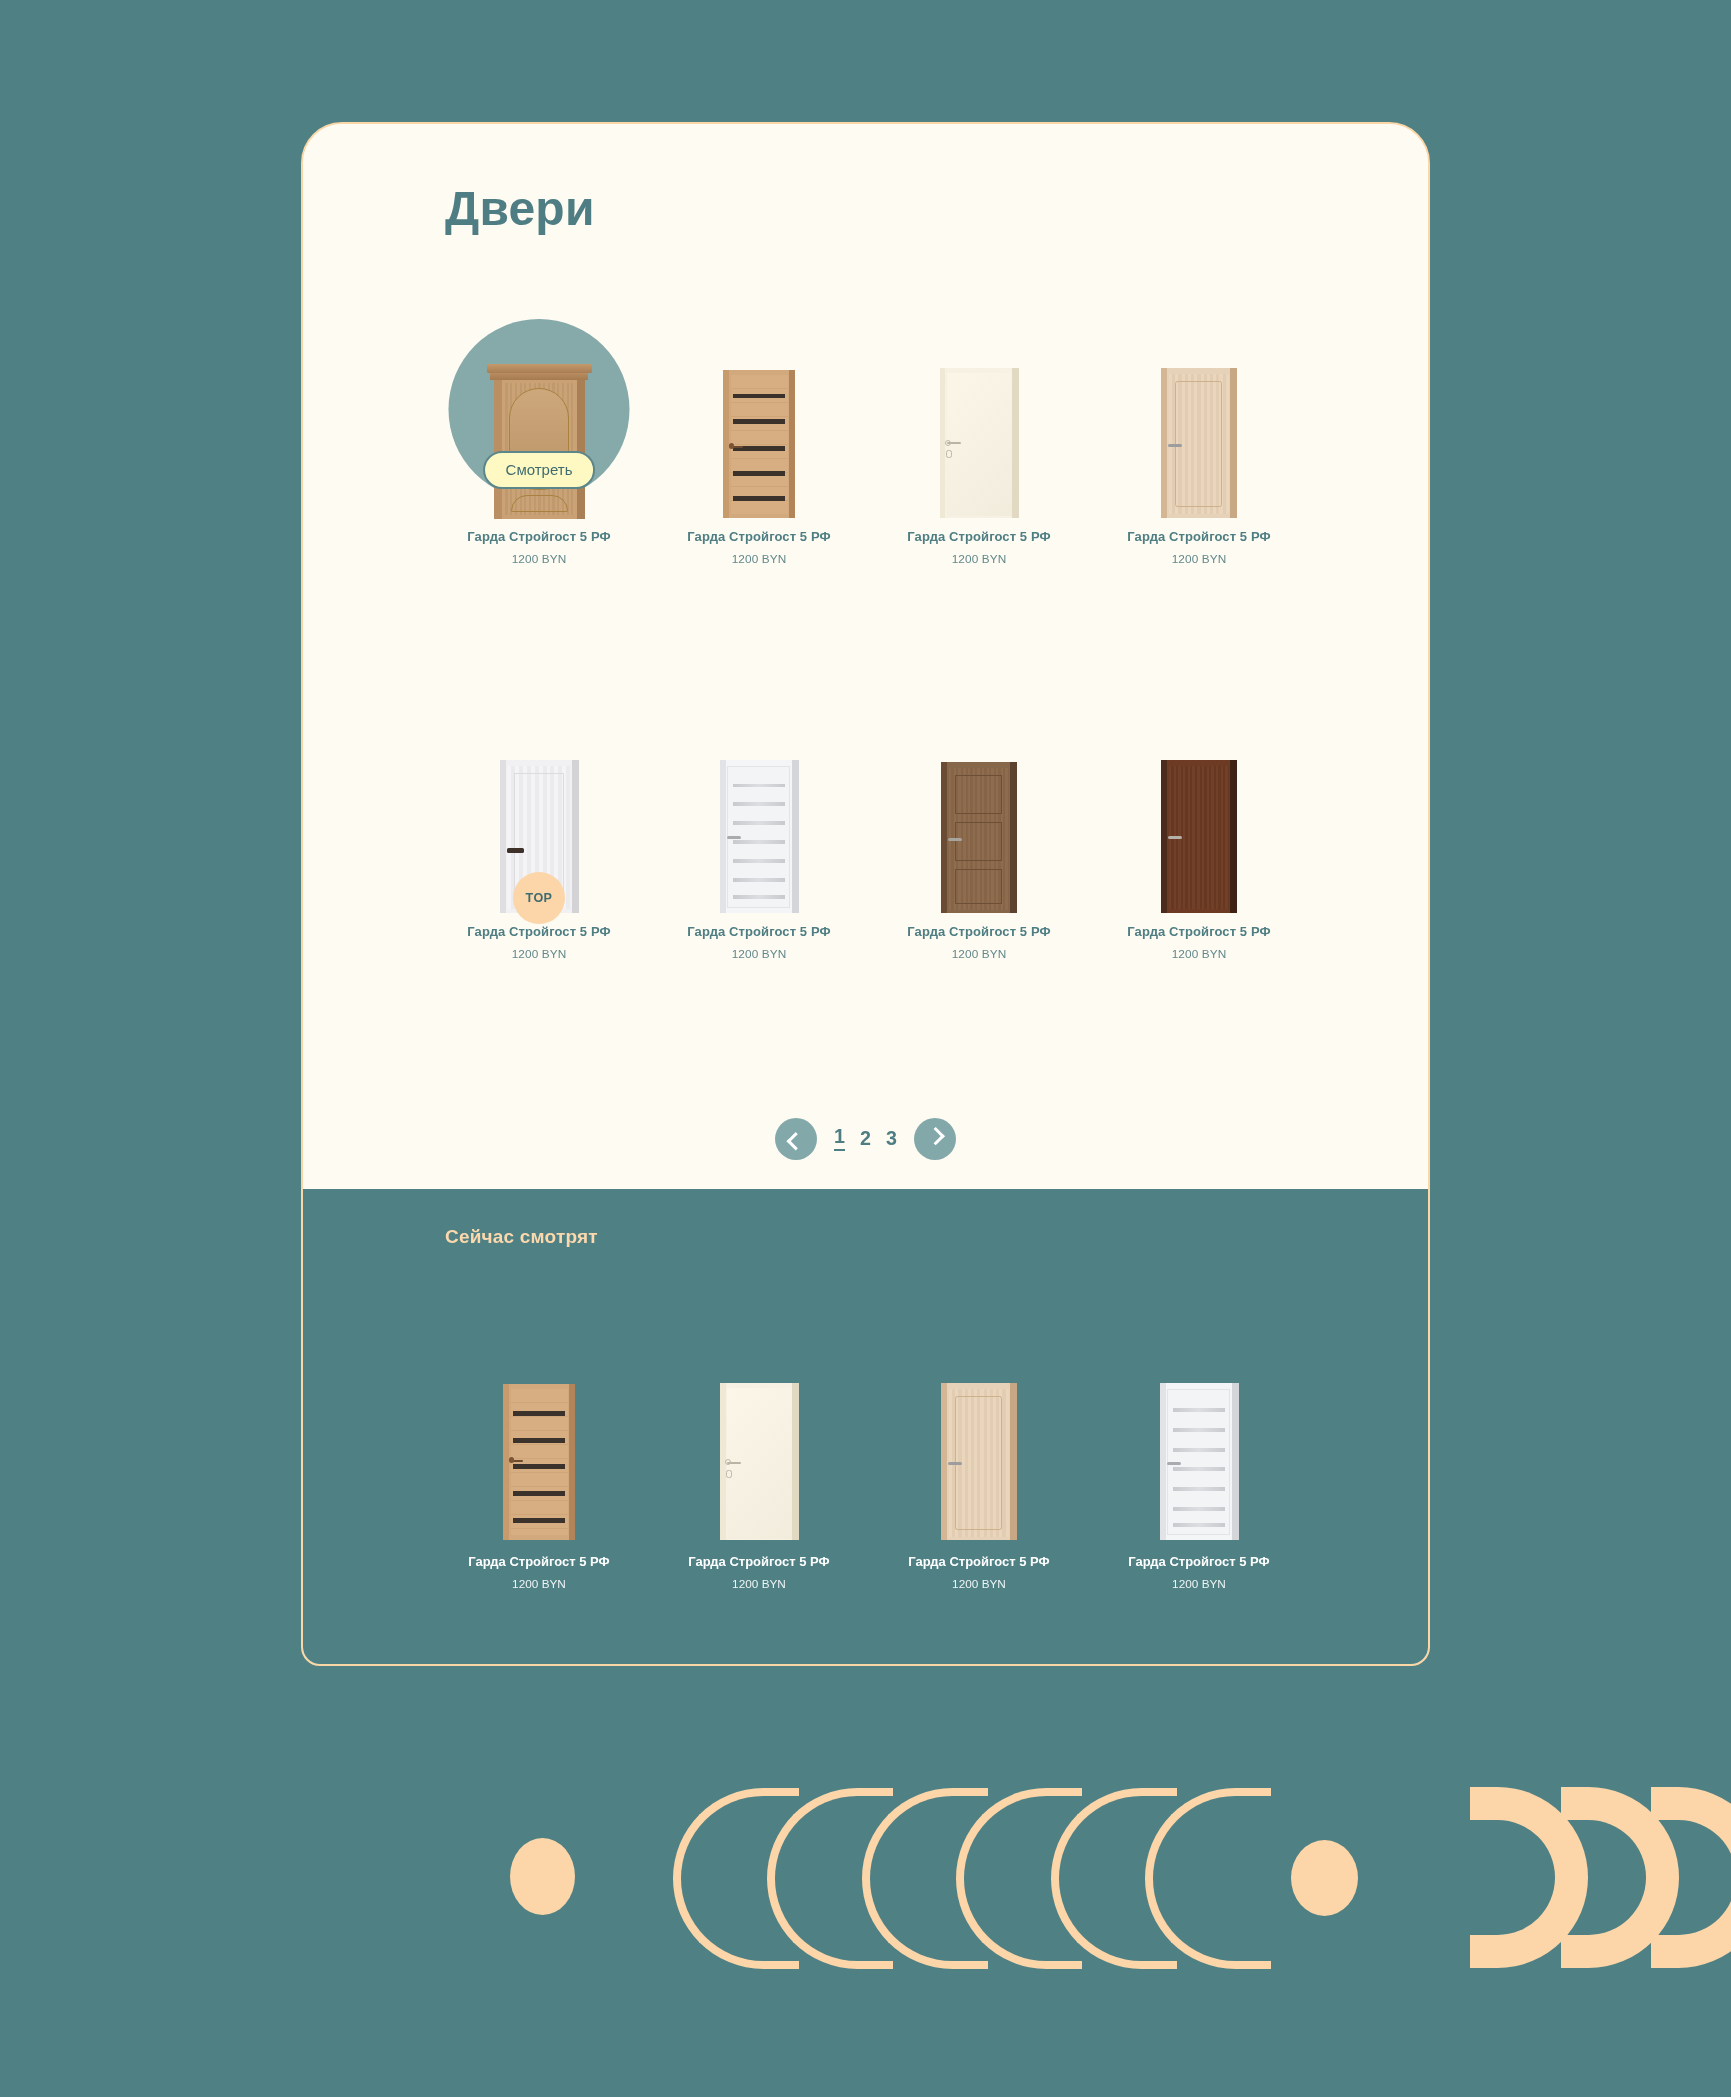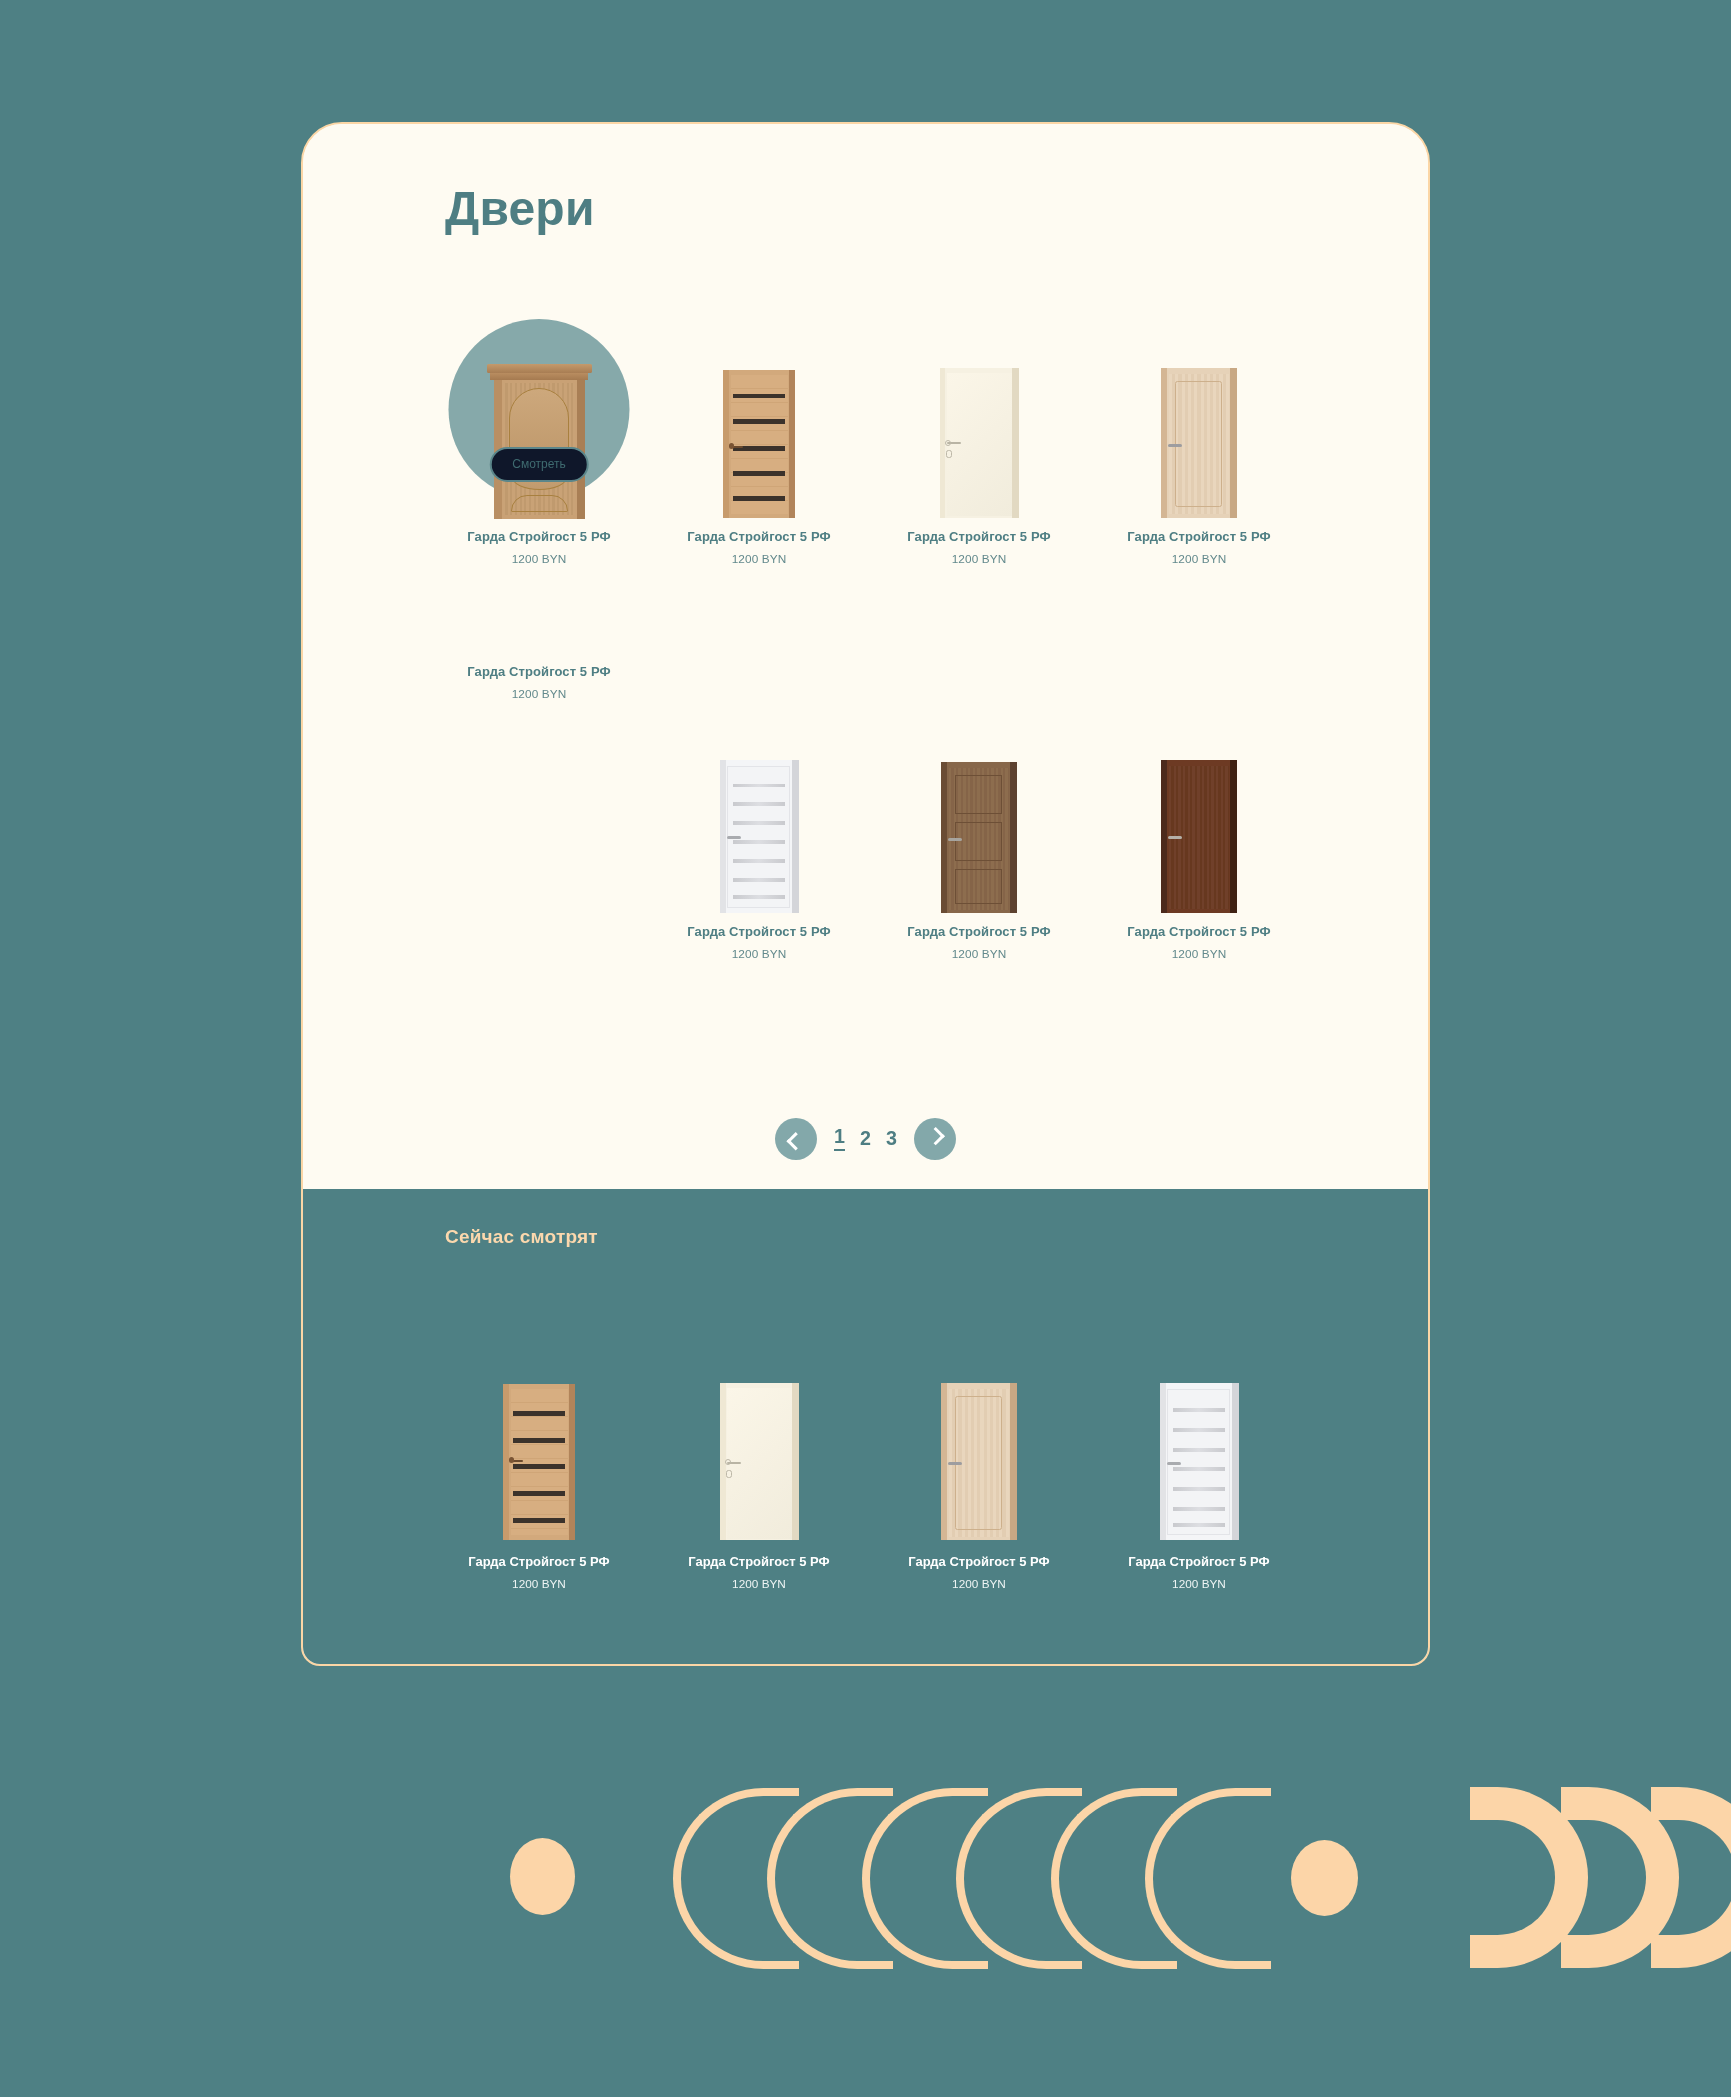--- a/index.html
+++ b/index.html
@@ -63,25 +63,25 @@
   }
   .p-price {
     margin-top: 7.9px;
     font-size: 11.8px; font-weight: 400; color: #62898c;
     letter-spacing: 0.1px;
   }
 
   
   .see-btn {
     position: absolute; z-index: 6;
-    left: 50%; bottom: 36px; transform: translateX(-50%);
-    background: #0f172a; border: 2px solid #5b868a;
+    left: 50%; bottom: 29px; transform: translateX(-50%);
+    background: #fef9c3; border: 2px solid #5b868a;
     border-radius: 31.5px;
     padding: 8.7px 20.5px;
-    font-size: 12px; font-weight: 500; color: #3f6b70;
+    font-size: 15px; font-weight: 500; color: #3f6b70;
     white-space: nowrap; cursor: pointer;
   }
   .top-badge {
     position: absolute; z-index: 6;
     left: 50%; bottom: -11px; transform: translateX(-50%);
     width: 52px; height: 52px; border-radius: 50%;
     background: #fcd5a8;
     display: flex; align-items: center; justify-content: center;
     font-size: 12.6px; font-weight: 700; color: #3f6b70;
     letter-spacing: 0.4px;
@@ -326,20 +326,30 @@
               </div>
             </div>
             <div class="p-name">Гарда Стройгост 5 РФ</div>
             <div class="p-price">1200 BYN</div>
           </div>
         </div>
 
         <div class="grid-row">
 
           <div class="cell">
+            <div class="shot">
+              <div class="door-wrap">
+                <div class="door door-whtex">
+                  <div class="dw-slab"></div>
+                    <div class="dw-panel"></div>
+                    <div class="dw-h"></div>
+                </div>
+              </div>
+              <div class="top-badge">TOP</div>
+            </div>
             <div class="p-name">Гарда Стройгост 5 РФ</div>
             <div class="p-price">1200 BYN</div>
           </div>
 
           <div class="cell">
             <div class="shot">
               <div class="door-wrap">
                 <div class="door door-wglass">
                   <div class="dg-slab"></div>
                   <div class="dg-strip" style="top:23.6px"></div>

